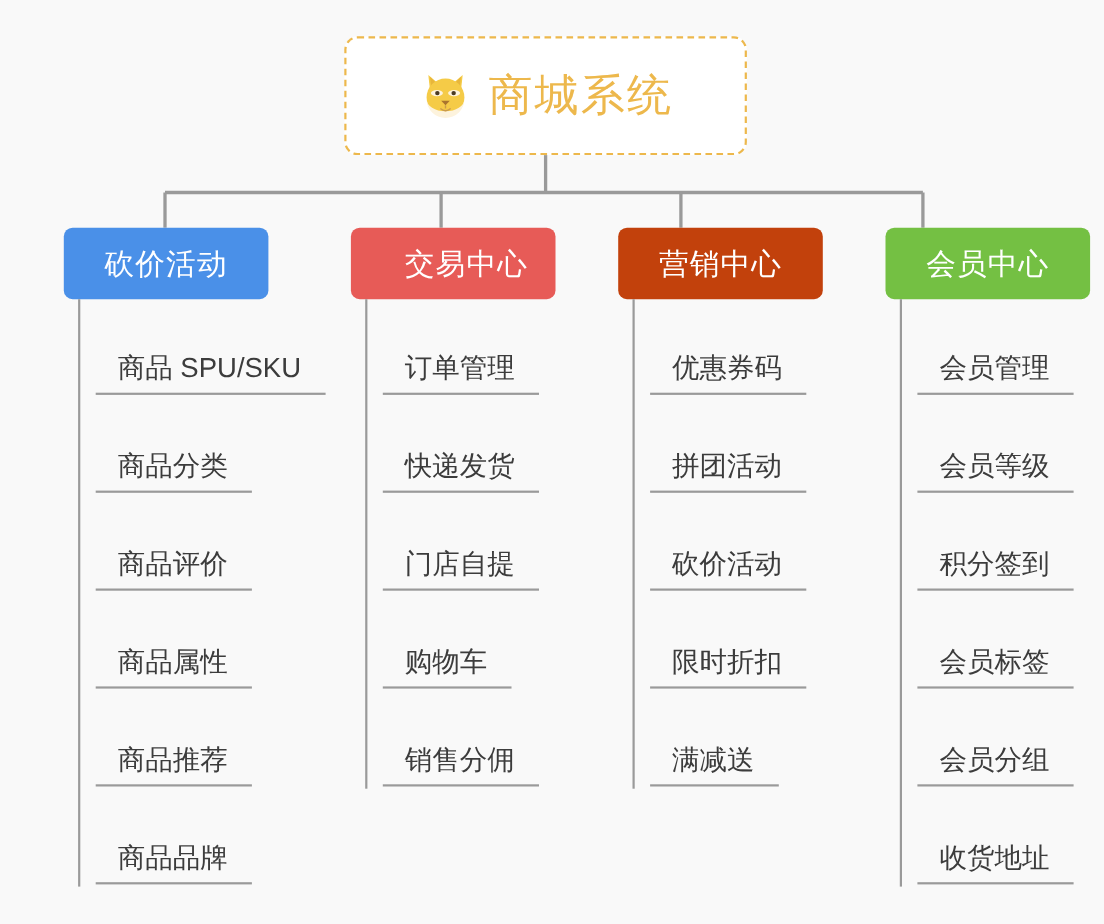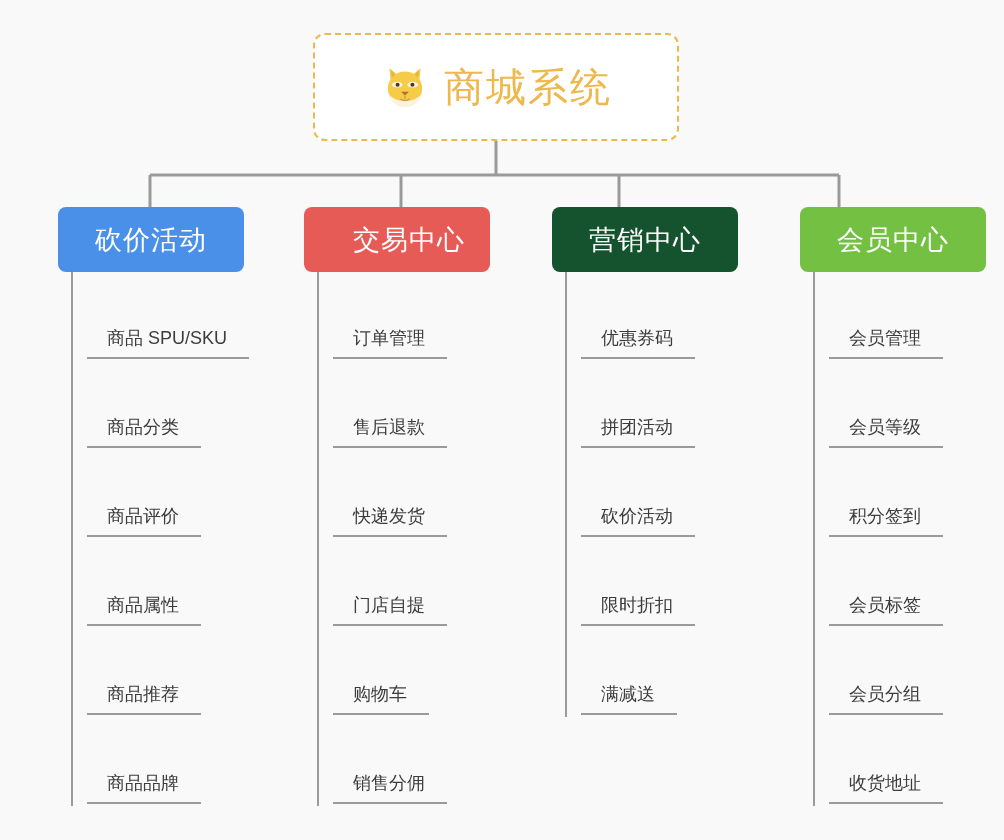--- a/index.html
+++ b/index.html
@@ -83,39 +83,39 @@
     display: flex;
     align-items: center;
     justify-content: center;
     color: #ffffff;
     font-size: 27px;
     letter-spacing: 1px;
     white-space: nowrap;
   }
   .cat-blue   { background: #4a90e8; }
   .cat-red    { background: #e75b57; padding-left: 24px; }
-  .cat-orange { background: #14532d; }
+  .cat-orange { background: #c2410c; }
   .cat-green  { background: #74c043; }
 
   
   .leaf-list {
     position: relative;
     margin-top: 0;
     padding-left: 14px;
     border-left: 2px solid #9a9a9a;
     margin-left: 13px;
   }
   .leaf {
     height: 89px;
     display: flex;
     align-items: flex-end;
     padding-bottom: 2px;
   }
   .leaf-label {
-    font-size: 18px;
+    font-size: 25px;
     color: #3c3c3c;
     white-space: nowrap;
     border-bottom: 2px solid #9a9a9a;
     padding: 0 22px 8px 20px;
     line-height: 1.1;
   }
 </style>
 </head>
 <body>
 
@@ -186,23 +186,20 @@
 
     <div class="column">
       <div class="cat-header cat-red">
         <span>交易中心</span>
       </div>
       <div class="leaf-list">
         <div class="leaf">
             <span class="leaf-label">订单管理</span>
           </div>
         <div class="leaf">
-            <span class="leaf-label">售后退款</span>
-          </div>
-        <div class="leaf">
             <span class="leaf-label">快递发货</span>
           </div>
         <div class="leaf">
             <span class="leaf-label">门店自提</span>
           </div>
         <div class="leaf">
             <span class="leaf-label">购物车</span>
           </div>
         <div class="leaf">
             <span class="leaf-label">销售分佣</span>

